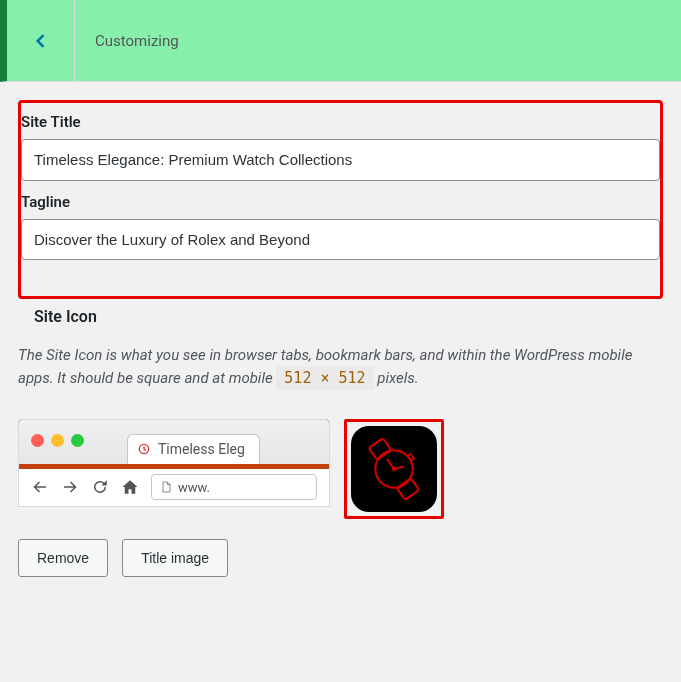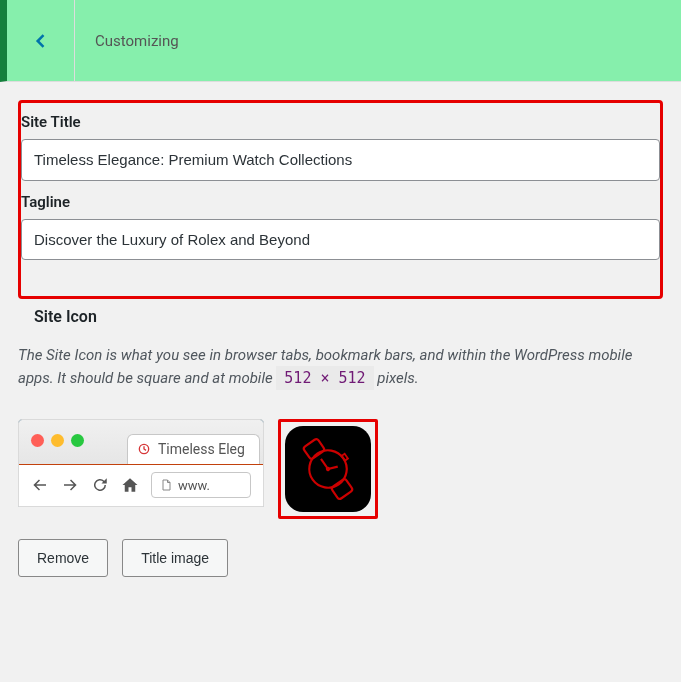--- a/index.html
+++ b/index.html
@@ -65,30 +65,30 @@
     color: #50575e;
     font-size: 15px;
     font-style: italic;
     line-height: 1.55;
   }
   .dim-code {
     background: #eaeaea;
     padding: 3px 8px;
     font-style: normal;
     font-family: Consolas, monospace;
-    color: #701a75;
+    color: #a16207;
   }
   .preview-row {
     display: flex;
     align-items: flex-start;
     gap: 14px;
     margin-top: 28px;
   }
   .browser-mock {
-    width: 246px;
+    width: 312px;
     background: #0c4a6e;
     border: 1px solid #dadada;
     border-radius: 4px 4px 0 0;
     overflow: hidden;
   }
   .browser-top {
     height: 44px;
     background: linear-gradient(#f0f0f0,#e6e6e6);
     display:flex;
     align-items: flex-end;
@@ -112,21 +112,21 @@
     font-size:14px;
     color:#555;
     max-width:165px;
     overflow:hidden;
     white-space:nowrap;
   }
   .favicon-mini { width:16px; height:16px; flex-shrink:0; }
   .browser-nav {
     height:42px;
     background:#fff;
-    border-top:1px solid #c2410c;
+    border-top:5px solid #c2410c;
     display:flex;
     align-items:center;
     gap:12px;
     padding:0 12px;
   }
   .nav-icon { width:18px; height:18px; fill:#555; flex-shrink:0;}
   .url-field {
     flex:1;
     height:26px;
     border:1px solid #c7c7c7;

